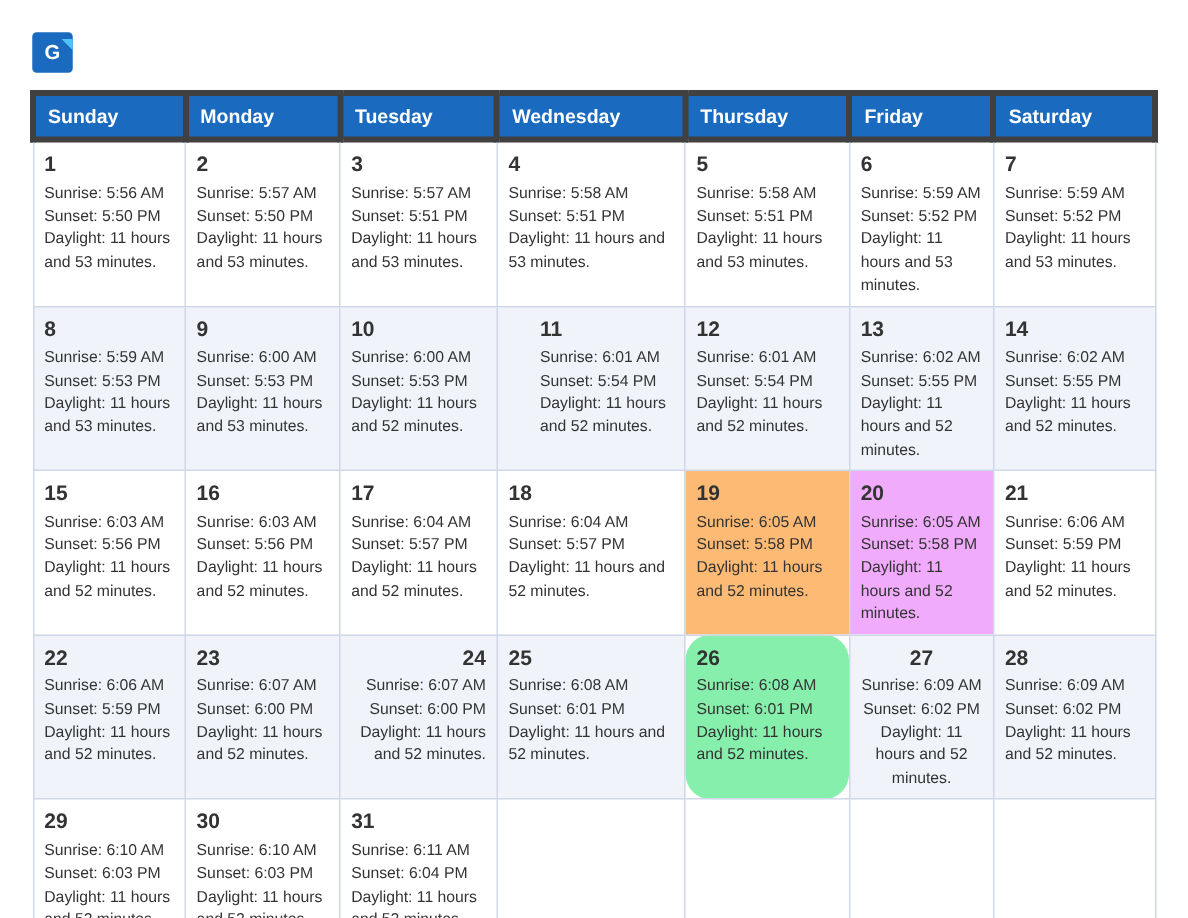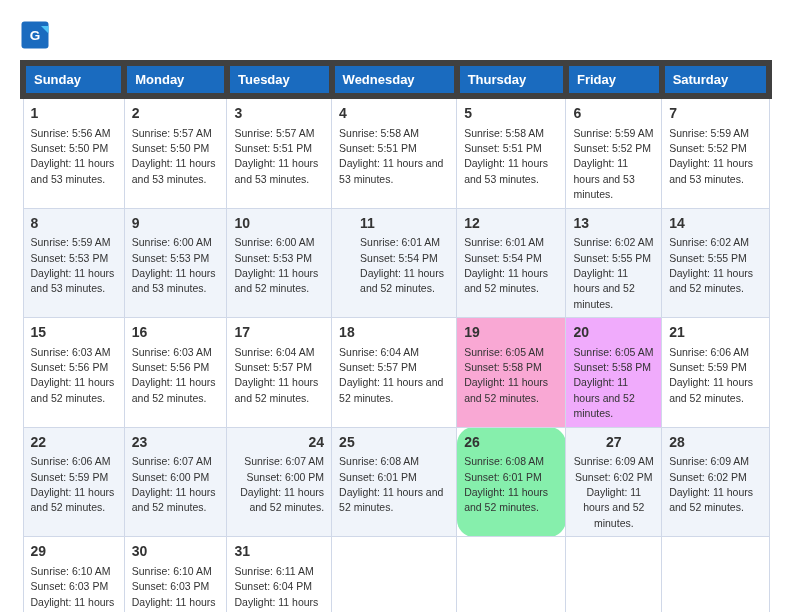--- a/index.html
+++ b/index.html
@@ -54,21 +54,21 @@
     }
     thead tr {
       background-color: #1a6bbf;
       color: #fff;
     }
     thead th {
       padding: 6px 8px;
       text-align: left;
       font-size: 13px;
       font-weight: bold;
-      border: 6px solid #404040;
+      border: 4px solid #404040;
     }
     tbody tr {
       vertical-align: top;
     }
     tbody tr:nth-child(odd) {
       background-color: #fff;
     }
     tbody tr:nth-child(even) {
       background-color: #f0f4fa;
     }
@@ -195,21 +195,21 @@
         <span class="day-info">Sunset: 5:56 PM</span><br>
         <span class="day-info">Daylight: 11 hours and 52 minutes.</span></td>
         <td style="background-color: rgb(255, 255, 255);"><span class="day-num">17</span>
         <span class="day-info">Sunrise: 6:04 AM</span><br>
         <span class="day-info">Sunset: 5:57 PM</span><br>
         <span class="day-info">Daylight: 11 hours and 52 minutes.</span></td>
         <td style="background-color: rgb(255, 255, 255);"><span class="day-num">18</span>
         <span class="day-info">Sunrise: 6:04 AM</span><br>
         <span class="day-info">Sunset: 5:57 PM</span><br>
         <span class="day-info">Daylight: 11 hours and 52 minutes.</span></td>
-        <td style="background-color: #f9a8d4;"><span class="day-num">19</span>
+        <td style="background-color: #fdba74;"><span class="day-num">19</span>
         <span class="day-info">Sunrise: 6:05 AM</span><br>
         <span class="day-info">Sunset: 5:58 PM</span><br>
         <span class="day-info">Daylight: 11 hours and 52 minutes.</span></td>
         <td style="background-color: #f0abfc;"><span class="day-num">20</span>
         <span class="day-info">Sunrise: 6:05 AM</span><br>
         <span class="day-info">Sunset: 5:58 PM</span><br>
         <span class="day-info">Daylight: 11 hours and 52 minutes.</span></td>
         <td style="background-color: rgb(255, 255, 255);"><span class="day-num">21</span>
         <span class="day-info">Sunrise: 6:06 AM</span><br>
         <span class="day-info">Sunset: 5:59 PM</span><br>

